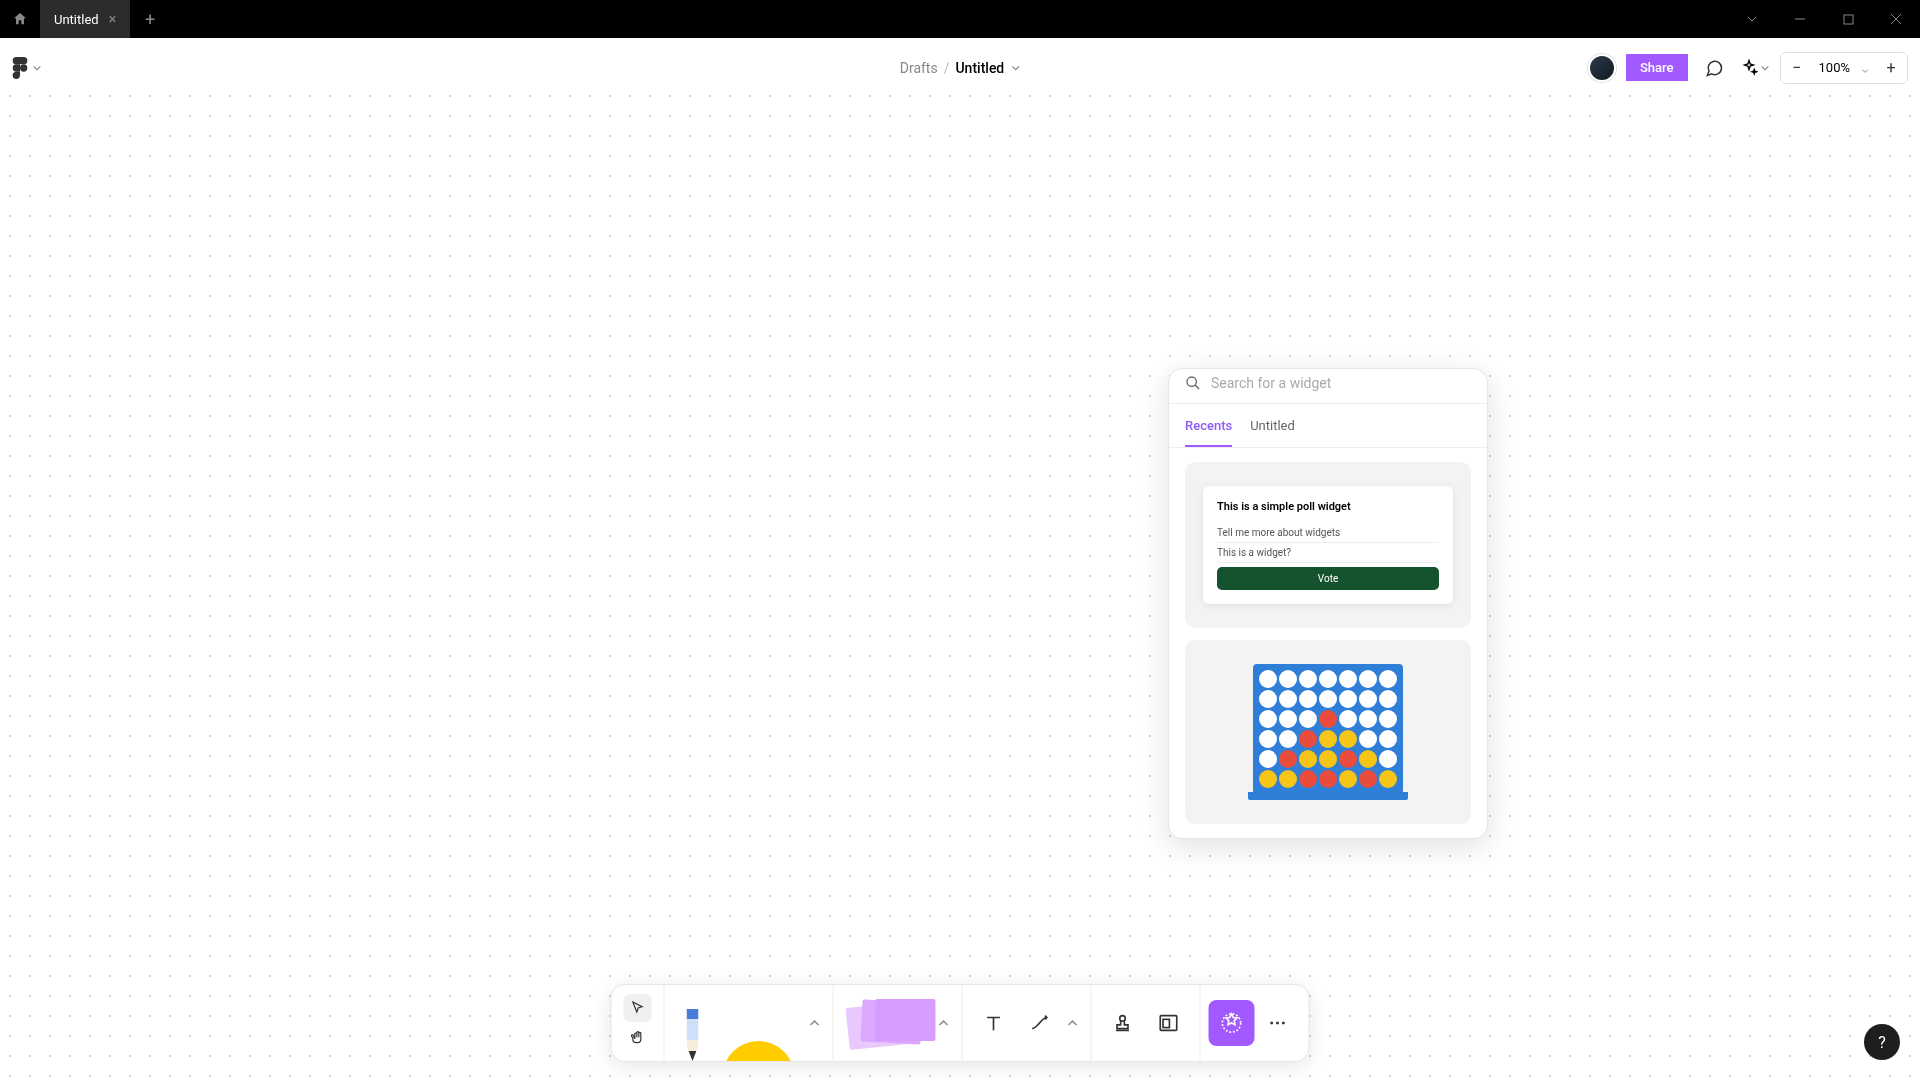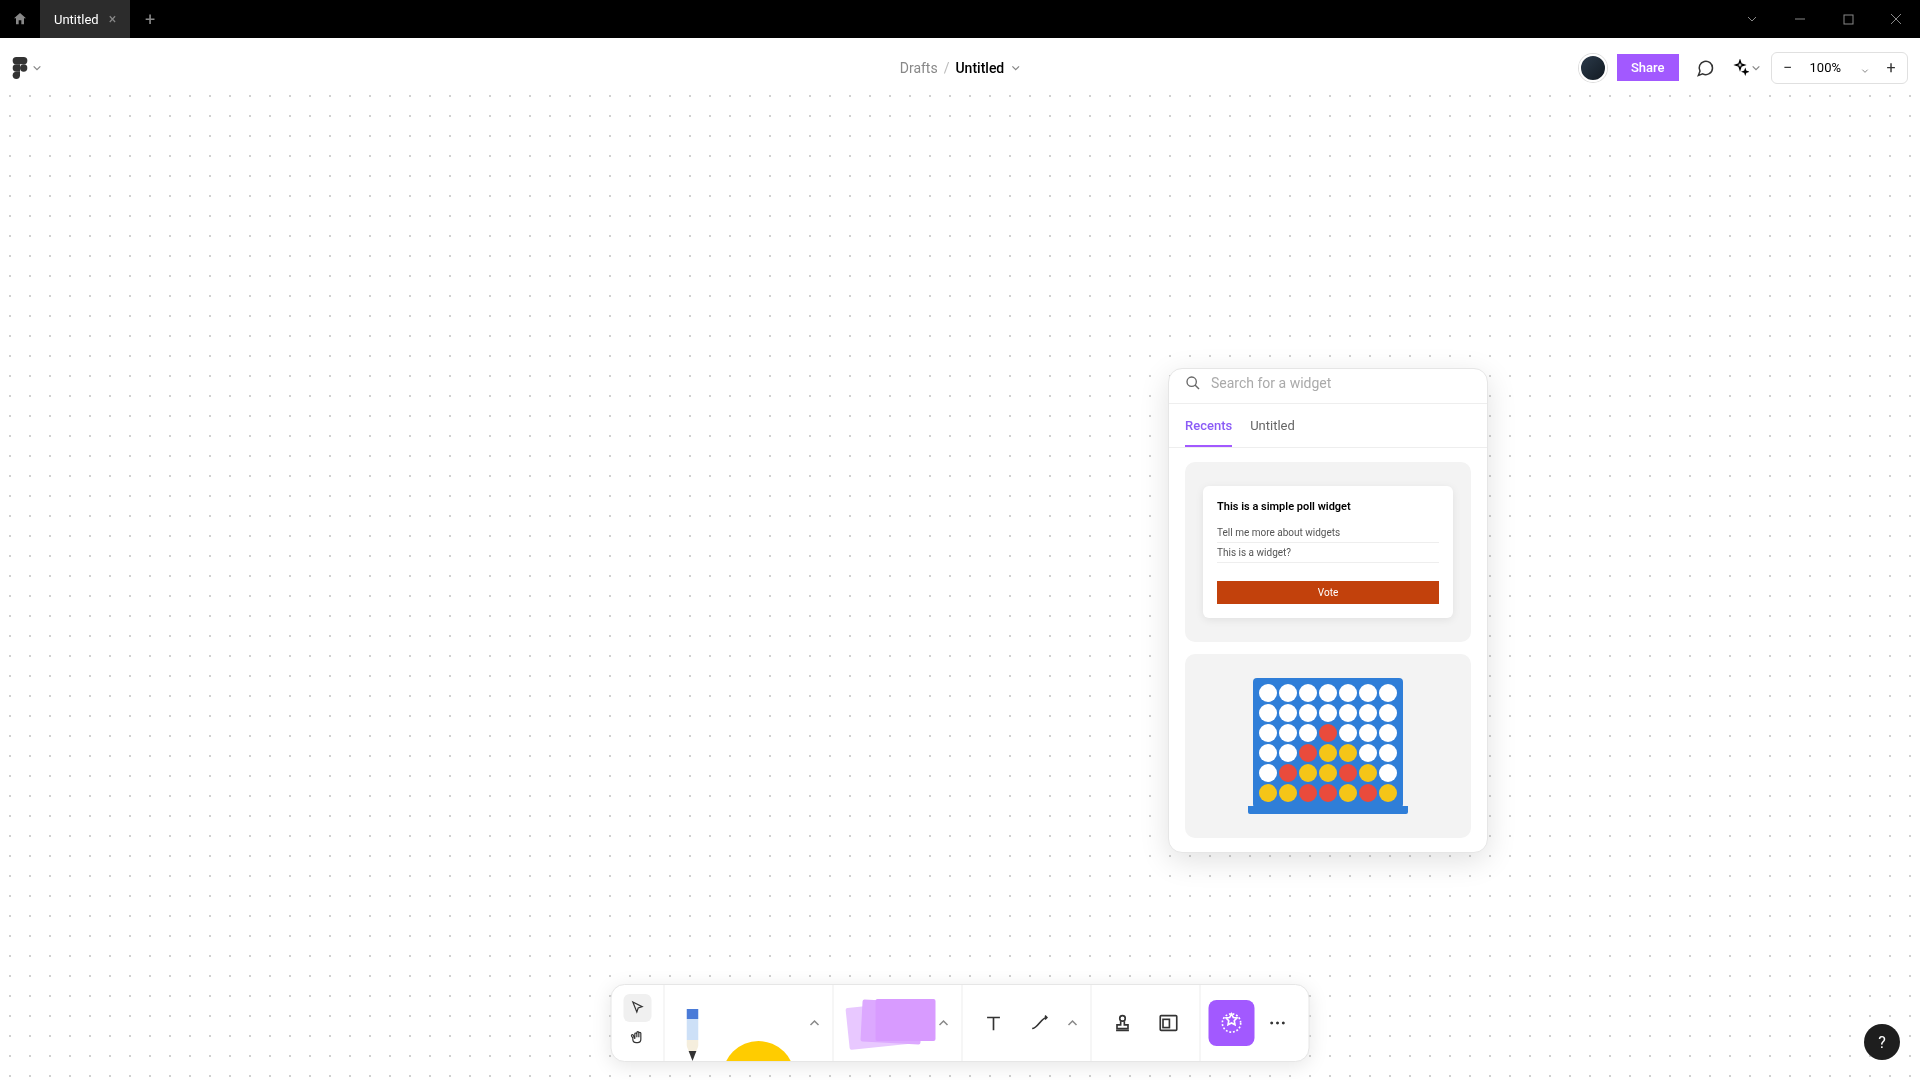--- a/index.html
+++ b/index.html
@@ -23,21 +23,21 @@
 .breadcrumb-sep { color: #bbb; }
 .breadcrumb-file { color: #000; font-weight: 500; }
 .chev { color: #888; }
 .header-right { margin-left: auto; display: flex; align-items: center; gap: 10px; }
 .avatar { width: 28px; height: 28px; border-radius: 50%; background: linear-gradient(135deg,#2b3a4a,#121a22); border: 2px solid #fff; box-shadow: 0 0 0 1px #ddd; }
 .share-btn { background: #a259ff; color: #fff; border: none; border-radius: 0; padding: 6px 14px; font-size: 13px; font-weight: 500; cursor: pointer; }
 .icon-btn { width: 32px; height: 32px; display: flex; align-items: center; justify-content: center; cursor: pointer; color: #333; border-radius: 4px; }
 .ai-group { display: flex; align-items: center; gap: 2px; }
 .zoom-group { display: flex; align-items: center; border: 1px solid #e0e0e0; border-radius: 6px; height: 32px; }
 .zoom-btn { width: 32px; height: 100%; display: flex; align-items: center; justify-content: center; cursor: pointer; color: #333; }
-.zoom-val { padding: 0 6px; font-size: 13px; display: flex; align-items: flex-end; gap: 20px; }
+.zoom-val { padding: 0 6px; font-size: 13px; display: flex; align-items: flex-end; gap: 11px; }
 
 
 .canvas { position: absolute; top: 86px; left: 0; right: 0; bottom: 0; background: #fff; background-image: radial-gradient(circle,#d0d0d0 1px,transparent 1px); background-size: 20px 20px; }
 
 
 .toolbar { position: absolute; bottom: 18px; left: 50%; transform: translateX(-50%); background: #fff; border: 1px solid #e6e6e6; border-radius: 14px; box-shadow: 0 4px 20px rgba(0,0,0,0.1); display: flex; align-items: center; height: 78px; }
 .tool-section { display: flex; align-items: center; height: 100%; padding: 0 8px; position: relative; }
 .tool-section + .tool-section { border-left: 1px solid #eee; }
 .tool-stack { display: flex; flex-direction: column; gap: 2px; padding: 0 4px; }
 .tool-sm { width: 28px; height: 28px; display: flex; align-items: center; justify-content: center; cursor: pointer; border-radius: 6px; color: #333; }
@@ -63,21 +63,21 @@
 .wp-search input::placeholder { color: #aaa; }
 .wp-tabs { display: flex; gap: 18px; padding: 14px 16px 0; }
 .wp-tab { font-size: 13px; padding-bottom: 12px; cursor: pointer; color: #666; }
 .wp-tab.active { color: #8b5cf6; border-bottom: 2px solid #a259ff; font-weight: 500; }
 .wp-body { padding: 14px 16px; display: flex; flex-direction: column; gap: 12px; border-top: 1px solid #eee; max-height: 460px; overflow: hidden; }
 
 .widget-card { background: #f3f3f3; border-radius: 10px; padding: 24px 18px; display: flex; align-items: center; justify-content: center; }
 .poll-preview { background: #fff; border-radius: 6px; padding: 14px; width: 100%; box-shadow: 0 2px 8px rgba(0,0,0,0.08); }
 .poll-title { font-size: 11px; font-weight: 600; margin-bottom: 10px; }
 .poll-opt { font-size: 10px; color: #555; padding: 4px 0; border-bottom: 1px solid #eee; }
-.poll-vote { background: #c2410c; color: #fff; text-align: center; border-radius: 0; font-size: 10px; padding: 6px; margin-top: 18px; cursor: pointer; }
+.poll-vote { background: #14532d; color: #fff; text-align: center; border-radius: 5px; font-size: 10px; padding: 6px; margin-top: 4px; cursor: pointer; }
 .widget-row { display: flex; align-items: center; gap: 10px; padding: 4px 2px; }
 .widget-icon { width: 22px; height: 22px; display: flex; align-items: center; justify-content: center; color: #5b5fc7; }
 .widget-name { font-size: 13px; font-weight: 500; flex: 1; }
 .widget-more { cursor: pointer; color: #666; }
 
 .c4-board { display: grid; grid-template-columns: repeat(7,18px); grid-template-rows: repeat(6,18px); gap: 2px; background: #2f7ed8; padding: 6px; border-radius: 4px; }
 .c4-cell { width: 18px; height: 18px; border-radius: 50%; background: #fff; }
 .c4-cell.r { background: #e94b3c; }
 .c4-cell.y { background: #f5c518; }
 .c4-base { height: 8px; background: #2f7ed8; width: 160px; margin-top: -2px; border-radius: 0 0 2px 2px; }

